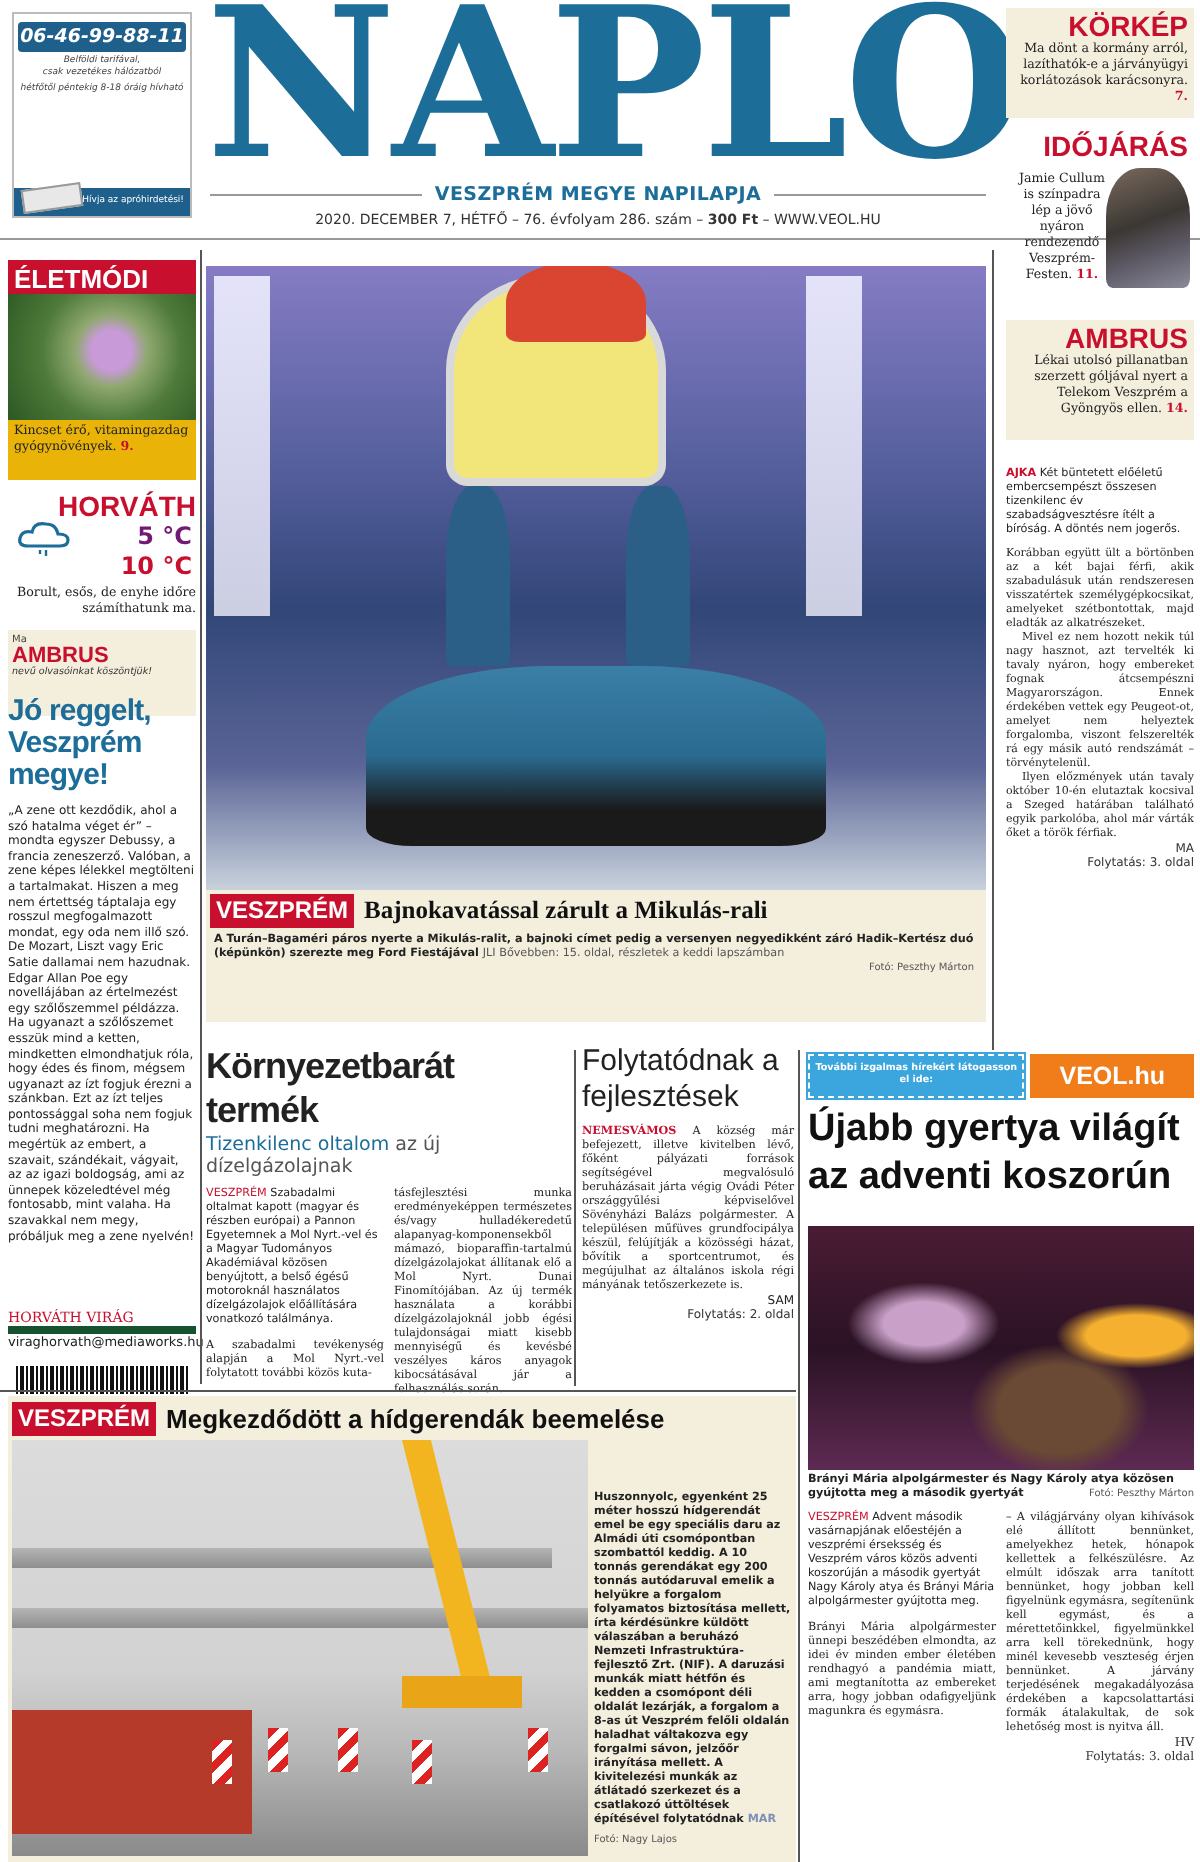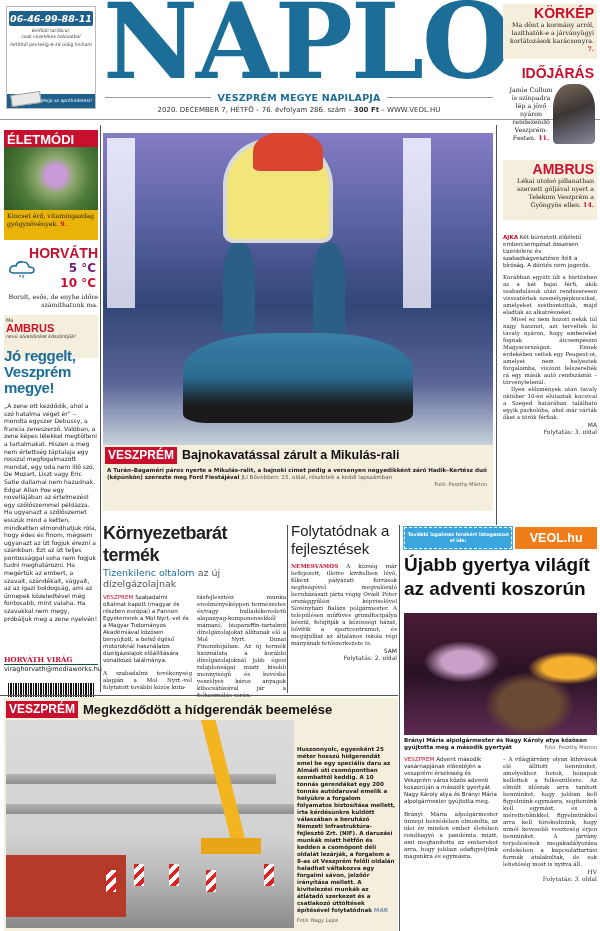--- a/index.html
+++ b/index.html
@@ -42,37 +42,37 @@
 #weather .cloud{position:absolute;left:4px;top:14px;width:28px;height:20px}
 #weather .txt{position:absolute;left:2px;right:0;top:48px;font-family:"DejaVu Serif",serif;font-size:6.3px;line-height:8px;text-align:right}
 #nameday{left:4px;top:315px;width:94px;height:43px;background:#f4eedc;padding:2px 2px}
 #nameday .ma{font-size:5px;color:#444}
 #nameday .n{font-family:"Liberation Sans",sans-serif;font-weight:bold;color:#c8102e;font-size:11px;line-height:11px}
 #nameday .s{font-size:4.8px;font-style:italic;color:#333}
 #morning{left:4px;top:348px;width:94px}
 #morning h2{font-family:"Liberation Sans",sans-serif;color:#1d6d99;font-size:15px;line-height:16px;font-weight:bold;letter-spacing:-0.4px}
 #morning p{font-size:6px;line-height:7.6px;margin-top:6px;color:#222}
 #author{left:4px;top:655px;width:94px}
-#author .n{font-size:7px;font-weight:bold;color:#c8102e;border-bottom:1px solid #14532d;font-family:"DejaVu Serif",serif}
+#author .n{font-size:7px;font-weight:normal;color:#c8102e;border-bottom:4px solid #14532d;font-family:"DejaVu Serif",serif}
 #author .e{font-size:6.5px;color:#222}
 #barcode{left:8px;top:683px;width:86px;height:14px;background:repeating-linear-gradient(90deg,#111 0 1px,#fff 1px 2px,#111 2px 4px,#fff 4px 5px)}
 #vline1{left:100px;top:125px;width:1px;height:567px;background:#555}
 #vline2{left:496px;top:125px;width:1px;height:400px;background:#555}
 
 #mainphoto{left:103px;top:133px;width:390px;height:312px;background:
 linear-gradient(180deg,rgba(120,110,190,.9) 0%,rgba(70,80,150,.9) 30%,rgba(50,70,120,1) 55%,rgba(90,100,150,1) 80%,rgba(200,210,220,1) 100%);overflow:hidden}
 #mainphoto .sign{position:absolute;left:120px;top:5px;width:110px;height:105px;background:#f2e67a;border:4px solid #d9d9d9;border-radius:45% 45% 10% 10%}
 #mainphoto .hat{position:absolute;left:150px;top:-2px;width:70px;height:40px;background:#d94530;border-radius:50% 50% 10% 10%}
 #mainphoto .car{position:absolute;left:80px;top:200px;width:230px;height:90px;background:linear-gradient(180deg,#3a7fa6 0%,#2a6a90 50%,#1a1a1a 80%);border-radius:40% 40% 10% 10%}
 #mainphoto .pl{position:absolute;top:5px;width:28px;height:170px;background:linear-gradient(180deg,#eef 0%,#dde 100%);opacity:.9}
 #mainphoto .driver{position:absolute;top:110px;width:32px;height:90px;background:#2c5f88;border-radius:40% 40% 5% 5%}
 #caption1{left:103px;top:445px;width:390px;height:66px;background:#f4eedc}
 #caption1 .row{display:flex;align-items:center;height:20px;padding:2px 2px}
 .tag{background:#c8102e;color:#fff;font-family:"Liberation Sans",sans-serif;font-weight:bold;font-size:12px;padding:1px 3px;line-height:15px}
-#caption1 .hl{font-family:Liberation Sans, sans-serif;font-weight:bold;font-size:12.5px;margin-left:5px;color:#111}
+#caption1 .hl{font-family:Liberation Serif, serif;font-weight:bold;font-size:12.5px;margin-left:5px;color:#111}
 #caption1 .lead{font-size:5.6px;line-height:7px;padding:2px 4px;font-weight:bold;color:#222}
 #caption1 .lead span{font-weight:normal;color:#555}
 #caption1 .photo{position:absolute;right:6px;top:36px;font-size:5px;color:#555}
 
 #racs{left:503px;top:228px;width:94px}
 #racs h2{font-family:"Liberation Sans",sans-serif;font-weight:normal;font-size:15px;line-height:19px;color:#111}
 #racs .lede{font-size:5.6px;line-height:7px;margin-top:6px;color:#222}
 #racs .lede b{color:#c8102e}
 #racs p.b{font-family:"DejaVu Serif",serif;font-size:5.5px;line-height:7px;text-align:justify;margin-top:5px}
 #racs .sig{text-align:right;font-size:6px;color:#333}

